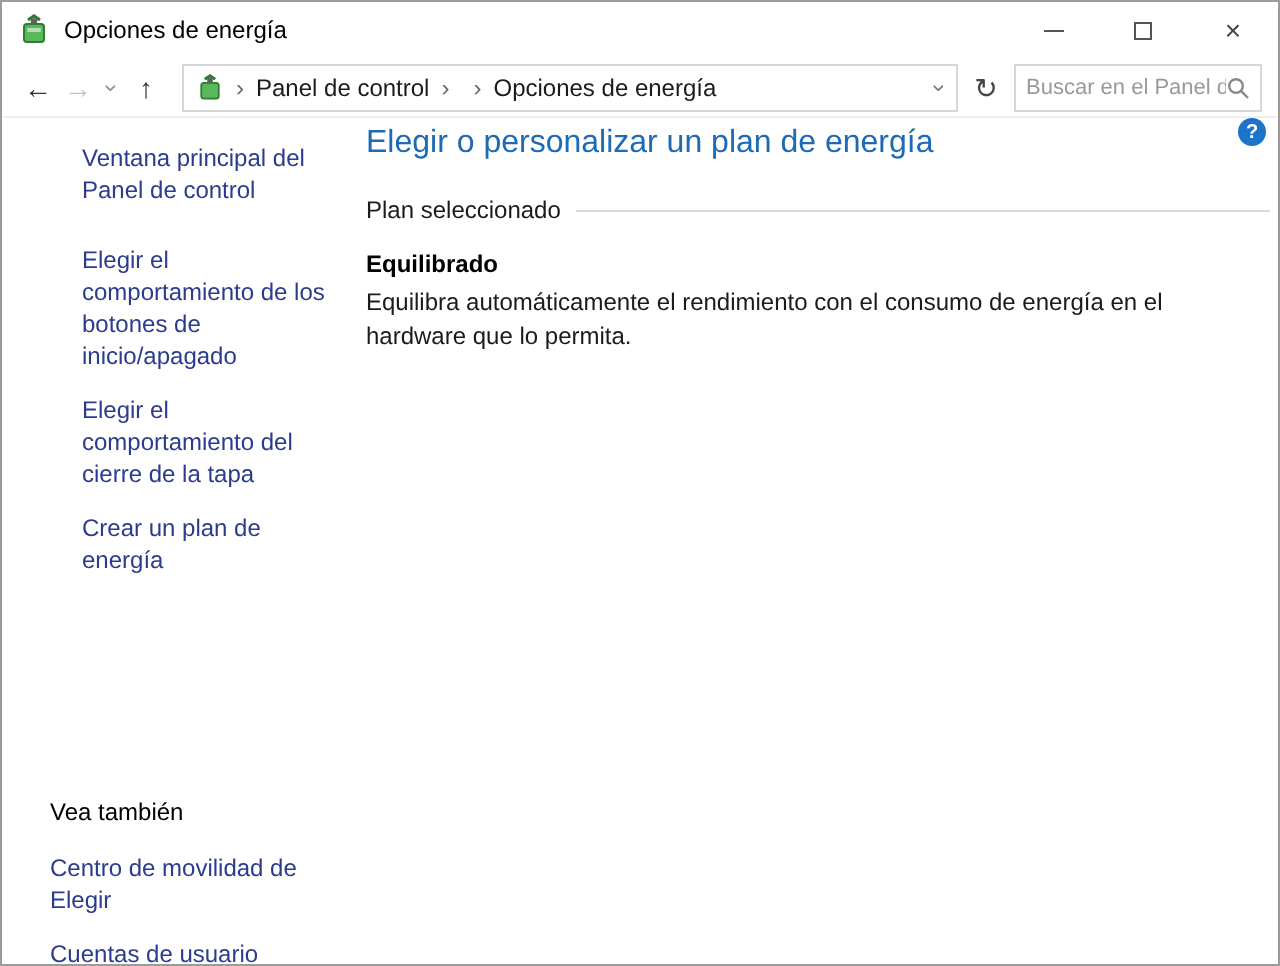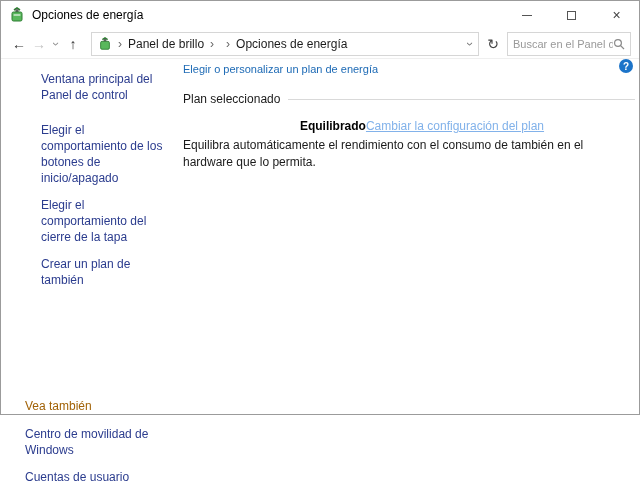--- a/index.html
+++ b/index.html
@@ -6,21 +6,21 @@
   html,body { width: 640px; height: 483px; }
   body {
     font-family: "Liberation Sans", sans-serif;
     font-size: 12px;
     color: #1b1b1b;
     background: #fff;
     overflow: hidden;
   }
   .window {
     position: relative;
-    width: 640px; height: 415px;
+    width: 640px; height: 483px;
     border: 1px solid #9b9b9b;
     background: #fff;
   }
   
   .titlebar {
     height: 28px;
     display: flex; align-items: center;
     padding-left: 8px;
     background: #fff;
   }
@@ -103,41 +103,41 @@
   .side-link.first { margin-bottom: 19px; }
   .side-link.with-icon { position: relative; }
   .sphere-icon {
     position: absolute; left: -21px; top: 1px;
     width: 14px; height: 14px; border-radius: 50%;
     background: radial-gradient(circle at 35% 30%, #a9a9a9, #2e2e2e);
   }
   .see-also {
     position: absolute; left: 24px; top: 398px; width: 150px;
   }
-  .see-also-header { color: #a16207; margin-bottom: 13px; }
+  .see-also-header { color: #000000; margin-bottom: 13px; }
   
   .main {
     position: absolute; left: 182px; top: 62px; width: 452px;
   }
   .page-title {
-    font-size: 11px; font-weight: 400;
+    font-size: 16px; font-weight: 400;
     color: #1d6ab5;
     margin-bottom: 13px;
   }
   .intro { line-height: 17px; color: #1b1b1b; }
   a.link { color: #3f71ae; text-decoration: underline; cursor: pointer; }
   .section-row {
     margin-top: 17px;
     display: flex; align-items: center;
   }
   .section-label { white-space: nowrap; color: #1b1b1b; }
   .section-line { flex: 1; height: 1px; background: #d9d9d9; margin-left: 8px; }
   .plan-row {
     margin-top: 13px;
-    display: flex; align-items: baseline; justify-content: center; margin-left: 42px;
+    display: flex; align-items: baseline; justify-content: space-between;
   }
   .plan-name { font-weight: bold; color: #000; }
   a.light-link { color: #82b2ea; text-decoration: underline; cursor: pointer; white-space: nowrap; margin-right: 16px; }
   .plan-desc { margin-top: 4px; line-height: 17px; width: 442px; color: #1b1b1b; }
 </style>
 </head>
 <body>
 
 <div class="window">
 
@@ -170,21 +170,21 @@
       </span>
     <span class="nav-btn">↑</span>
 
     <div class="addressbar">
       <svg class="crumb-icon" viewBox="0 0 16 16">
         <path d="M5 3 L8 1 L11 3" fill="none" stroke="#2e7d32" stroke-width="1.6"></path>
         <rect x="6.4" y="2.2" width="3.2" height="3" fill="#616161"></rect>
         <rect x="3" y="5" width="10" height="9" rx="1.5" fill="#59b85c" stroke="#2e7d32"></rect>
       </svg>
       <span class="crumb-sep">›</span>
-      <span class="crumb">Panel de brillo</span>
+      <span class="crumb">Panel de control</span>
       <span class="crumb-sep">›</span>
       <span class="crumb-sep">›</span>
       <span class="crumb">Opciones de energía</span>
       <span class="addr-drop"><span class="rot90">›</span></span>
     </div>
 
     <span class="refresh-btn">↻</span>
 
     <div class="searchbox">
       <input type="text" placeholder="Buscar en el Panel d..." style="">
@@ -194,38 +194,37 @@
       </svg>
     </div>
   </div>
 
   <div class="help-btn">?</div>
 
   <div class="sidebar">
     <div class="side-link first">Ventana principal del Panel de control</div>
     <div class="side-link">Elegir el comportamiento de los botones de inicio/apagado</div>
     <div class="side-link">Elegir el comportamiento del cierre de la tapa</div>
-    <div class="side-link">Crear un plan de también</div>
+    <div class="side-link">Crear un plan de energía</div>
   </div>
 
   <div class="see-also">
     <div class="see-also-header">Vea también</div>
-    <div class="side-link">Centro de movilidad de Windows</div>
+    <div class="side-link">Centro de movilidad de Elegir</div>
     <div class="side-link">Cuentas de usuario</div>
   </div>
 
   <div class="main">
     <div class="page-title">Elegir o personalizar un plan de energía</div>
 
 
     <div class="section-row">
       <span class="section-label">Plan seleccionado</span>
       <span class="section-line"></span>
     </div>
 
     <div class="plan-row">
       <span class="plan-name">Equilibrado</span>
-      <a class="light-link">Cambiar la configuración del plan</a>
-    </div>
-    <div class="plan-desc">Equilibra automáticamente el rendimiento con el consumo de también en el hardware que lo permita.</div>
+    </div>
+    <div class="plan-desc">Equilibra automáticamente el rendimiento con el consumo de energía en el hardware que lo permita.</div>
   </div>
 
 </div>
 
 </body></html>

